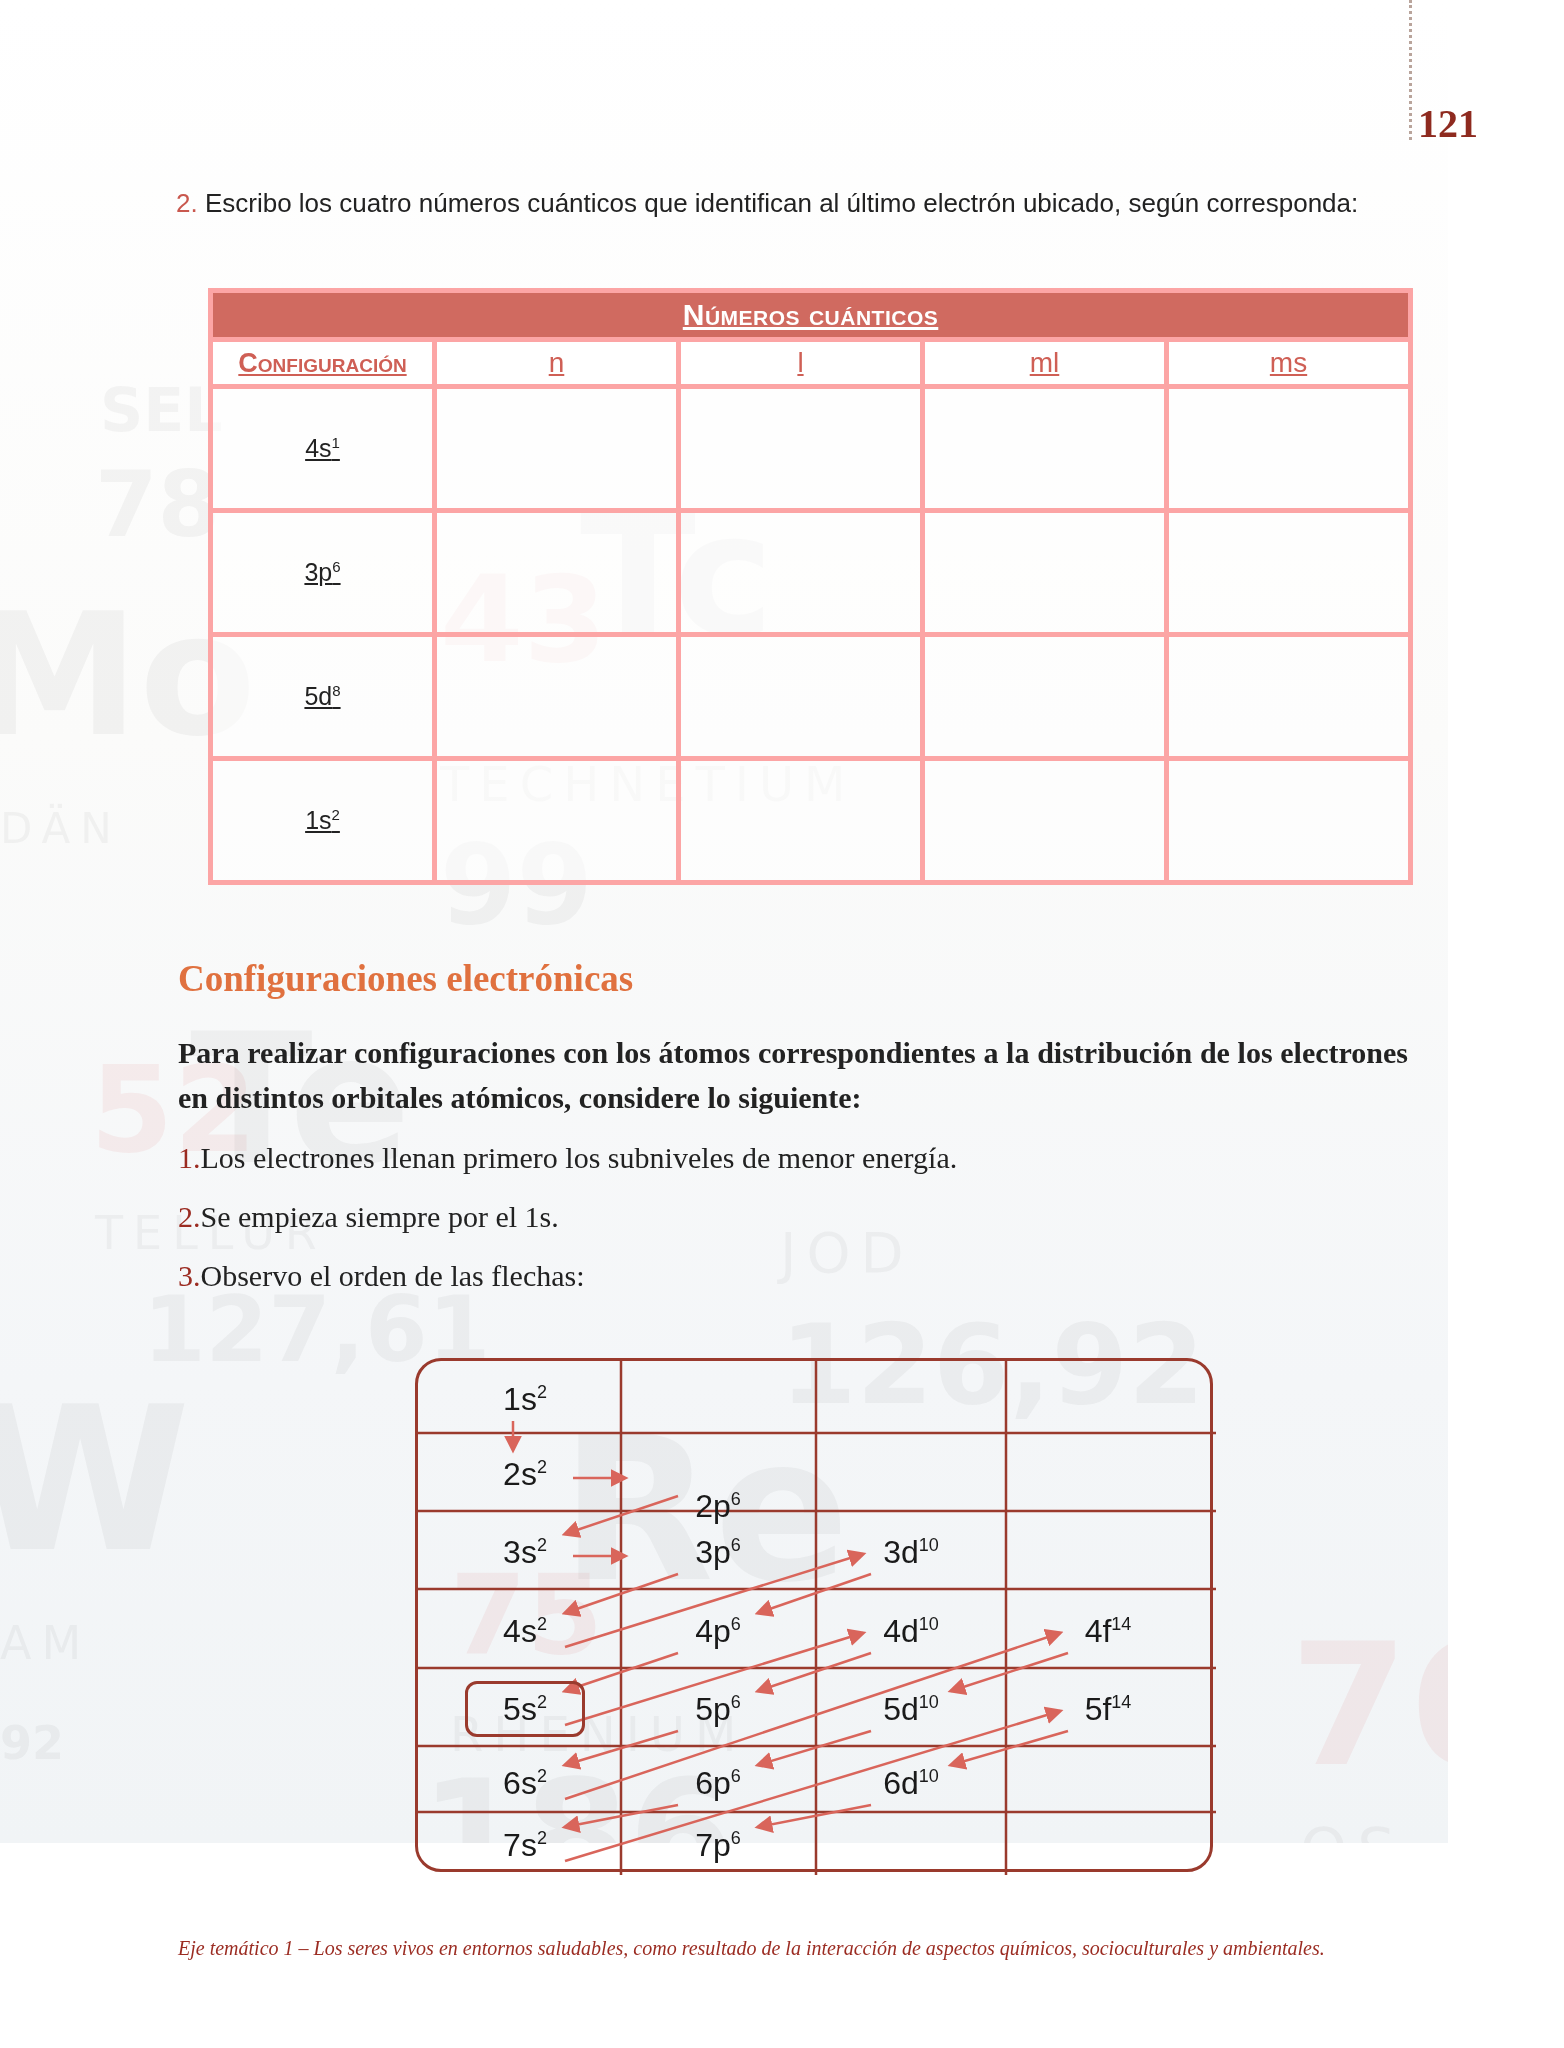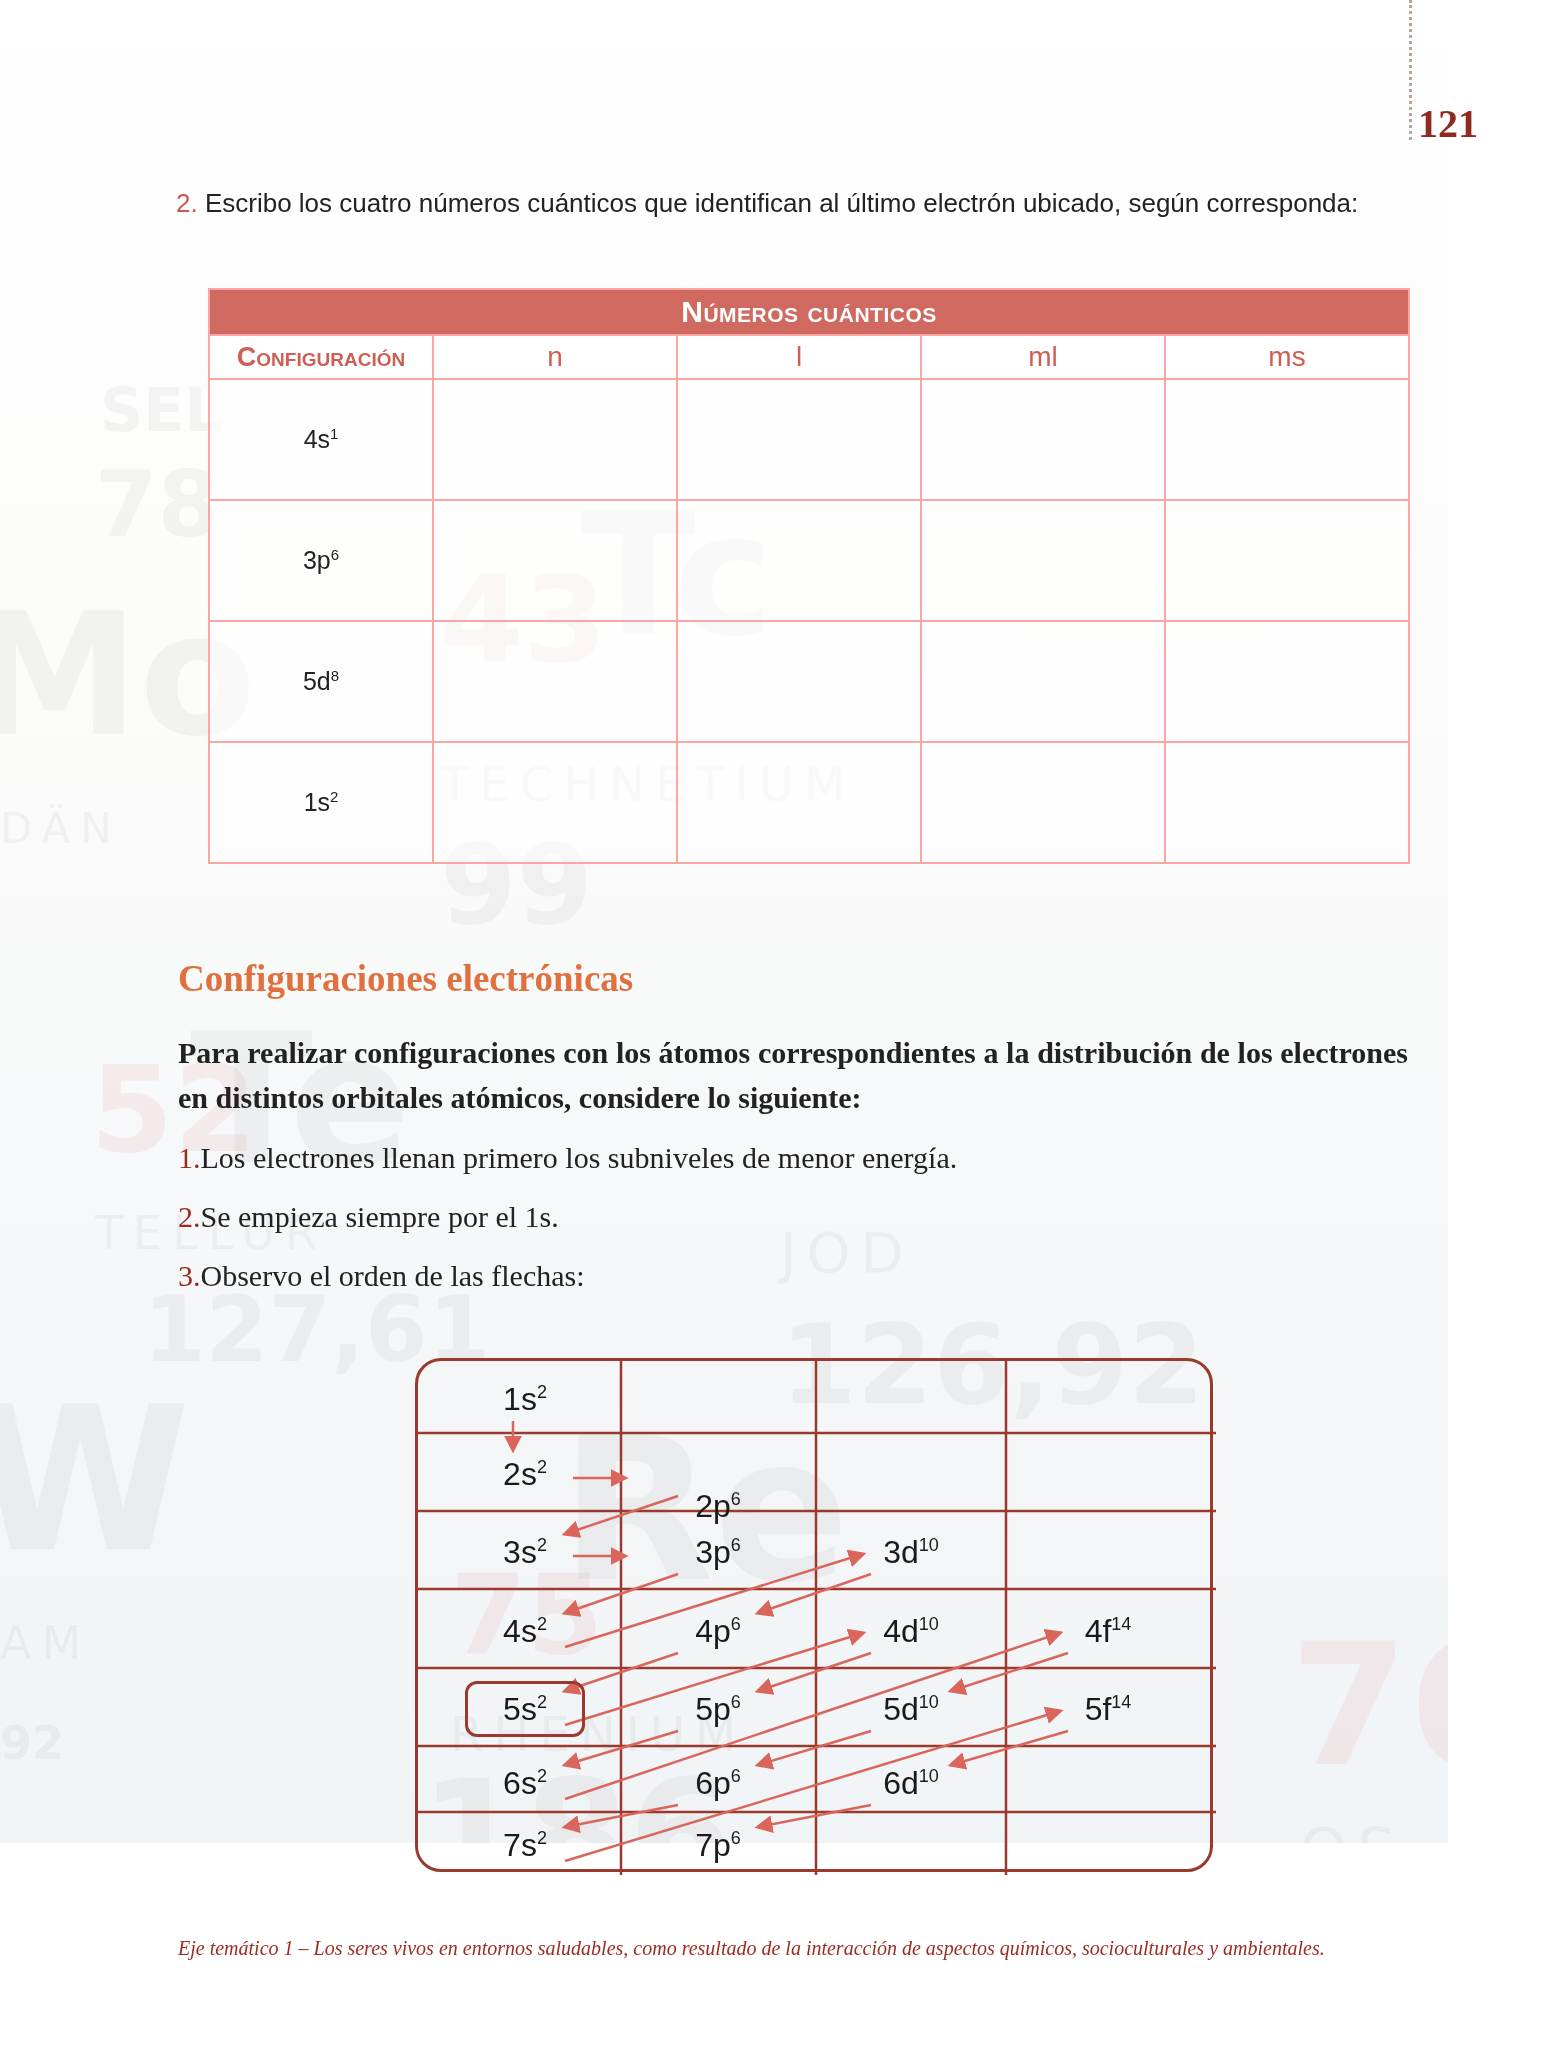--- a/index.html
+++ b/index.html
@@ -7,21 +7,21 @@
   .bgpanel { position: absolute; left: 0; top: 0; width: 1448px; height: 1843px; background: linear-gradient(180deg, #ffffff 0%, #fbfbfa 40%, #f4f6f8 75%, #f1f4f6 100%); overflow: hidden; }
   .wm { position: absolute; font-family: "DejaVu Sans", sans-serif; font-weight: bold; color: rgba(120,120,120,0.07); white-space: nowrap; line-height: 1; }
   .wm.red { color: rgba(214,60,60,0.07); }
   .wm.thin { font-weight: normal; letter-spacing: 10px; }
   .dotted-rule { position: absolute; left: 1409px; top: 0; height: 140px; border-left: 3px dotted #b9a49b; }
   .page-number { position: absolute; left: 1418px; top: 100px; font-family: "Liberation Serif", serif; font-weight: bold; font-size: 40px; color: #8e2a1f; }
   .q2 { position: absolute; left: 176px; top: 185px; width: 1233px; font-size: 26px; line-height: 37px; color: #222; text-align: justify; }
   .q2 .num { color: #c9584e; }
   .q2 .txt { display: inline-block; width: 1200px; vertical-align: top; text-align: justify; text-align-last: left; }
   table.qn { position: absolute; left: 208px; top: 288px; width: 1200px; border-collapse: collapse; table-layout: fixed; }
-  table.qn th, table.qn td { border: 2px solid #fca5a5; }
+  table.qn th, table.qn td { border: 5px solid #fca5a5; text-decoration: underline; }
   table.qn th.title { background: #d06a60; color: #fff; height: 44px; font-size: 30px; font-weight: bold; letter-spacing: 0.5px; font-variant: small-caps; padding: 0; }
   table.qn th.colh { background: #fff; color: #cf5f55; height: 42px; font-size: 28px; font-weight: normal; padding: 0; }
   table.qn th.colh.first { font-weight: bold; font-variant: small-caps; font-size: 27px; }
   table.qn td { height: 117px; background: rgba(255,255,255,0.55); text-align: center; font-size: 25px; color: #222; }
   table.qn td sup { font-size: 15px; }
   .section-title { position: absolute; left: 178px; top: 957px; font-family: "Liberation Serif", serif; font-weight: bold; font-size: 37px; color: #e0713f; }
   .para { position: absolute; left: 178px; top: 1030px; width: 1230px; font-family: "Liberation Serif", serif; font-size: 30px; line-height: 45px; color: #222; text-align: justify; font-weight: bold; }
   .list { position: absolute; left: 178px; top: 1135px; width: 1230px; font-family: "Liberation Serif", serif; font-size: 30px; color: #222; }
   .list .item { height: 59px; line-height: 46px; }
   .list .n { color: #9b2c22; }

